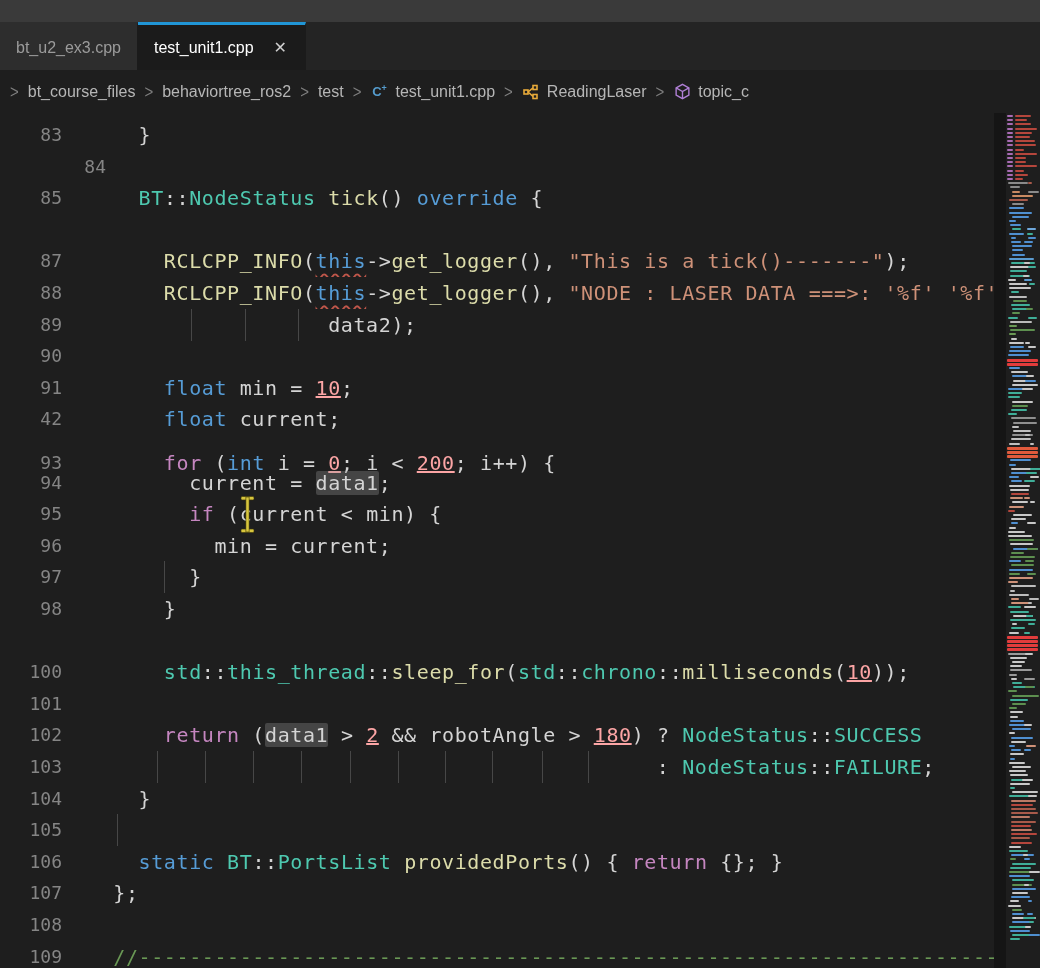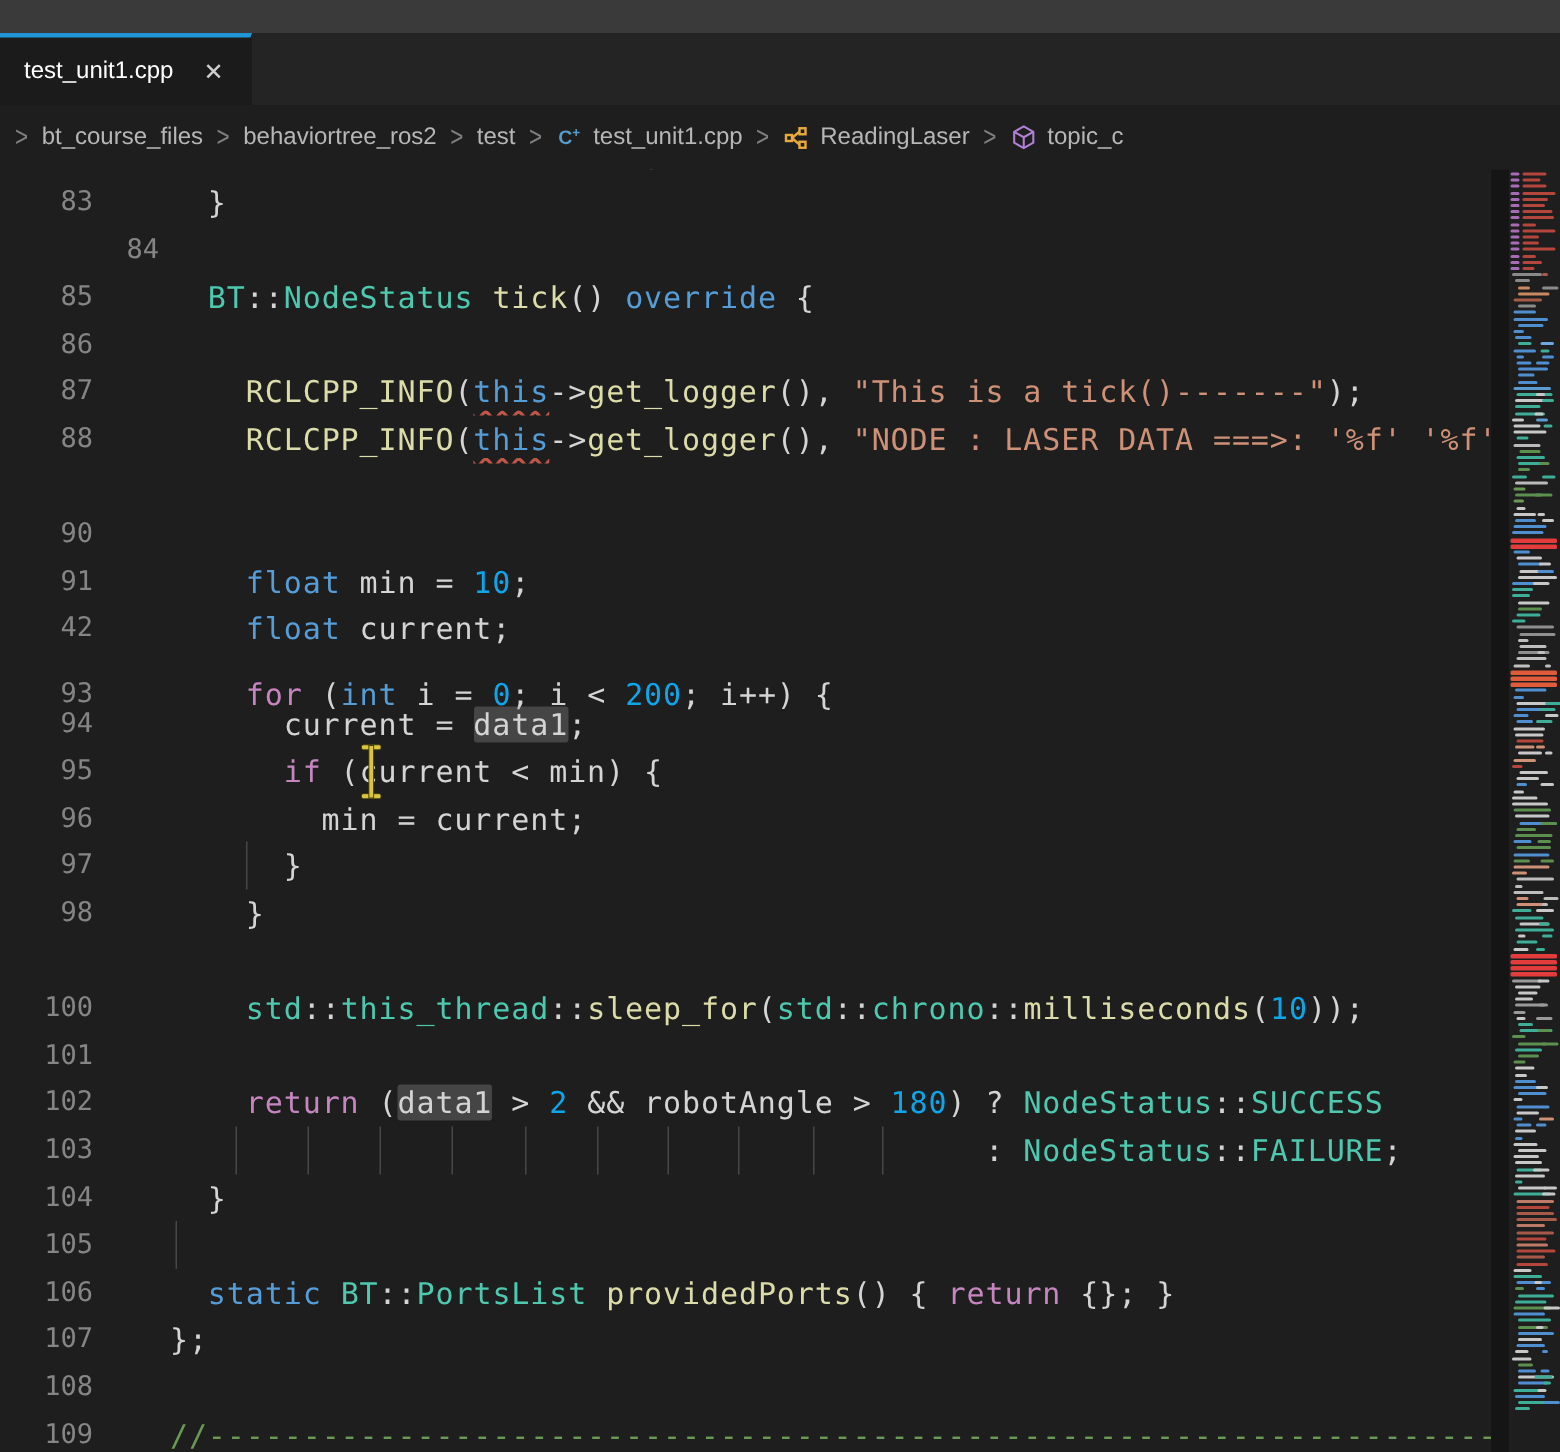--- a/index.html
+++ b/index.html
@@ -40,39 +40,42 @@
         color:#858585; font-size:18px; letter-spacing:0; }
   .ct { position:absolute; left:88px; top:0; right:0; height:32px; overflow:hidden; color:#d4d4d4; }
   .gd { position:absolute; top:0; bottom:0; width:1px; background:#474747; }
 
   .tk-p { color:#d4d4d4; }
   .tk-k { color:#569cd6; }
   .tk-c { color:#c586c0; }
   .tk-t { color:#4ec9b0; }
   .tk-f { color:#dcdcaa; }
   .tk-s { color:#ce9178; }
-  .tk-n { color:#0ea5e9; }
+  .tk-n { color:#fca5a5;text-decoration:underline; }
   .tk-m { color:#6a9955; }
   .tk-e { color:#569cd6; text-decoration:underline wavy #c0564a 1.5px; text-underline-offset:5px; }
   .tk-hl { color:#d4d4d4; background:rgba(150,150,150,0.33); border-radius:2px; }
 
   
   .mm-gap  { position:absolute; top:0; bottom:0; left:994px; width:12px; background:#151515; z-index:5; }
   .minimap { position:absolute; top:0; bottom:0; left:1006px; right:0; background:#1e1e1e;
              overflow:hidden; z-index:6; }
   .mm-row { position:absolute; height:2px; border-radius:1px; }
 
   .ibeam { position:absolute; z-index:9; }
 </style>
 </head>
 <body>
 
 <div class="app" style="--accent: #2196d6; --editor-bg: #1e1e1e; --titlebar-bg: #3a3a3a; --tabstrip-bg: #242424;">
   <div class="titlebar"></div>
   <div class="tabbar" id="tabbar">
+      <div class="tab">
+        <span>bt_u2_ex3.cpp</span>
+      </div>
       <div class="tab active">
         <span>test_unit1.cpp</span>
         <span class="close">✕</span>
       </div>
     </div>
   <div class="breadcrumb" id="breadcrumb">
       <span class="crumb-sep">&gt;</span>
       <span class="crumb">
         <span>bt_course_files</span>
       </span>
@@ -395,23 +398,23 @@
       <g fill="#d8c63e" stroke="#3c3508" stroke-width="0.6">
         <rect x="1" y="0.5" width="13" height="3.4" rx="1.2"></rect>
         <rect x="1" y="33.1" width="13" height="3.4" rx="1.2"></rect>
         <rect x="5.9" y="1" width="3.2" height="35"></rect>
       </g>
     </svg>
   <div class="cl" style="top: -25.6px;"><span class="ln">82</span><span class="ct"><span class="tk-p">                         </span><span class="tk-s">")</span><span class="tk-p">;</span></span></div>
       <div class="cl" style="top: 6px;"><span class="ln">83</span><span class="ct"><span class="tk-p">    }</span></span></div>
       <div class="cl" style="top: 37.6px; margin-left: 44px;"><span class="ln">84</span><span class="ct"></span></div>
       <div class="cl" style="top: 69.2px;"><span class="ln">85</span><span class="ct"><span class="tk-p">    </span><span class="tk-t">BT</span><span class="tk-p">::</span><span class="tk-t">NodeStatus</span><span class="tk-p"> </span><span class="tk-f">tick</span><span class="tk-p">() </span><span class="tk-k">override</span><span class="tk-p"> {</span></span></div>
-      <div class="cl" style="top: 100.8px;"><span class="ln">86</span><span class="ct"></span></div>
       <div class="cl" style="top: 132.4px;"><span class="ln">87</span><span class="ct"><span class="tk-p">      </span><span class="tk-f">RCLCPP_INFO</span><span class="tk-p">(</span><span class="tk-e">this</span><span class="tk-p">-&gt;</span><span class="tk-f">get_logger</span><span class="tk-p">(), </span><span class="tk-s">"This is a tick()-------"</span><span class="tk-p">);</span></span></div>
       <div class="cl" style="top: 164px;"><span class="ln">88</span><span class="ct"><span class="tk-p">      </span><span class="tk-f">RCLCPP_INFO</span><span class="tk-p">(</span><span class="tk-e">this</span><span class="tk-p">-&gt;</span><span class="tk-f">get_logger</span><span class="tk-p">(), </span><span class="tk-s">"NODE : LASER DATA ===&gt;: '%f' '%f'</span></span></div>
+      <div class="cl" style="top: 195.6px;"><span class="ln">89</span><span class="gd" style="left: 191px;"></span><span class="gd" style="left: 245px;"></span><span class="gd" style="left: 298px;"></span><span class="ct"><span class="tk-p">                   data2);</span></span></div>
       <div class="cl" style="top: 227.2px;"><span class="ln">90</span><span class="ct"></span></div>
       <div class="cl" style="top: 258.8px;"><span class="ln">91</span><span class="ct"><span class="tk-p">      </span><span class="tk-k">float</span><span class="tk-p"> min = </span><span class="tk-n">10</span><span class="tk-p">;</span></span></div>
       <div class="cl" style="top: 290.4px;"><span class="ln">42</span><span class="ct"><span class="tk-p">      </span><span class="tk-k">float</span><span class="tk-p"> current;</span></span></div>
       <div class="cl" style="top: 322px; margin-top: 12px;"><span class="ln">93</span><span class="ct"><span class="tk-p">      </span><span class="tk-c">for</span><span class="tk-p"> (</span><span class="tk-k">int</span><span class="tk-p"> i = </span><span class="tk-n">0</span><span class="tk-p">; i &lt; </span><span class="tk-n">200</span><span class="tk-p">; i++) {</span></span></div>
       <div class="cl" style="top: 353.6px;"><span class="ln">94</span><span class="ct"><span class="tk-p">        current = </span><span class="tk-hl">data1</span><span class="tk-p">;</span></span></div>
       <div class="cl" style="top: 385.2px;"><span class="ln">95</span><span class="ct"><span class="tk-p">        </span><span class="tk-c">if</span><span class="tk-p"> (current &lt; min) {</span></span></div>
       <div class="cl" style="top: 416.8px;"><span class="ln">96</span><span class="ct"><span class="tk-p">          min = current;</span></span></div>
       <div class="cl" style="top: 448.4px;"><span class="ln">97</span><span class="gd" style="left: 164px;"></span><span class="ct"><span class="tk-p">        }</span></span></div>
       <div class="cl" style="top: 480px;"><span class="ln">98</span><span class="ct"><span class="tk-p">      }</span></span></div>
       <div class="cl" style="top: 543.2px;"><span class="ln">100</span><span class="ct"><span class="tk-p">      </span><span class="tk-t">std</span><span class="tk-p">::</span><span class="tk-t">this_thread</span><span class="tk-p">::</span><span class="tk-f">sleep_for</span><span class="tk-p">(</span><span class="tk-t">std</span><span class="tk-p">::</span><span class="tk-t">chrono</span><span class="tk-p">::</span><span class="tk-f">milliseconds</span><span class="tk-p">(</span><span class="tk-n">10</span><span class="tk-p">));</span></span></div>

